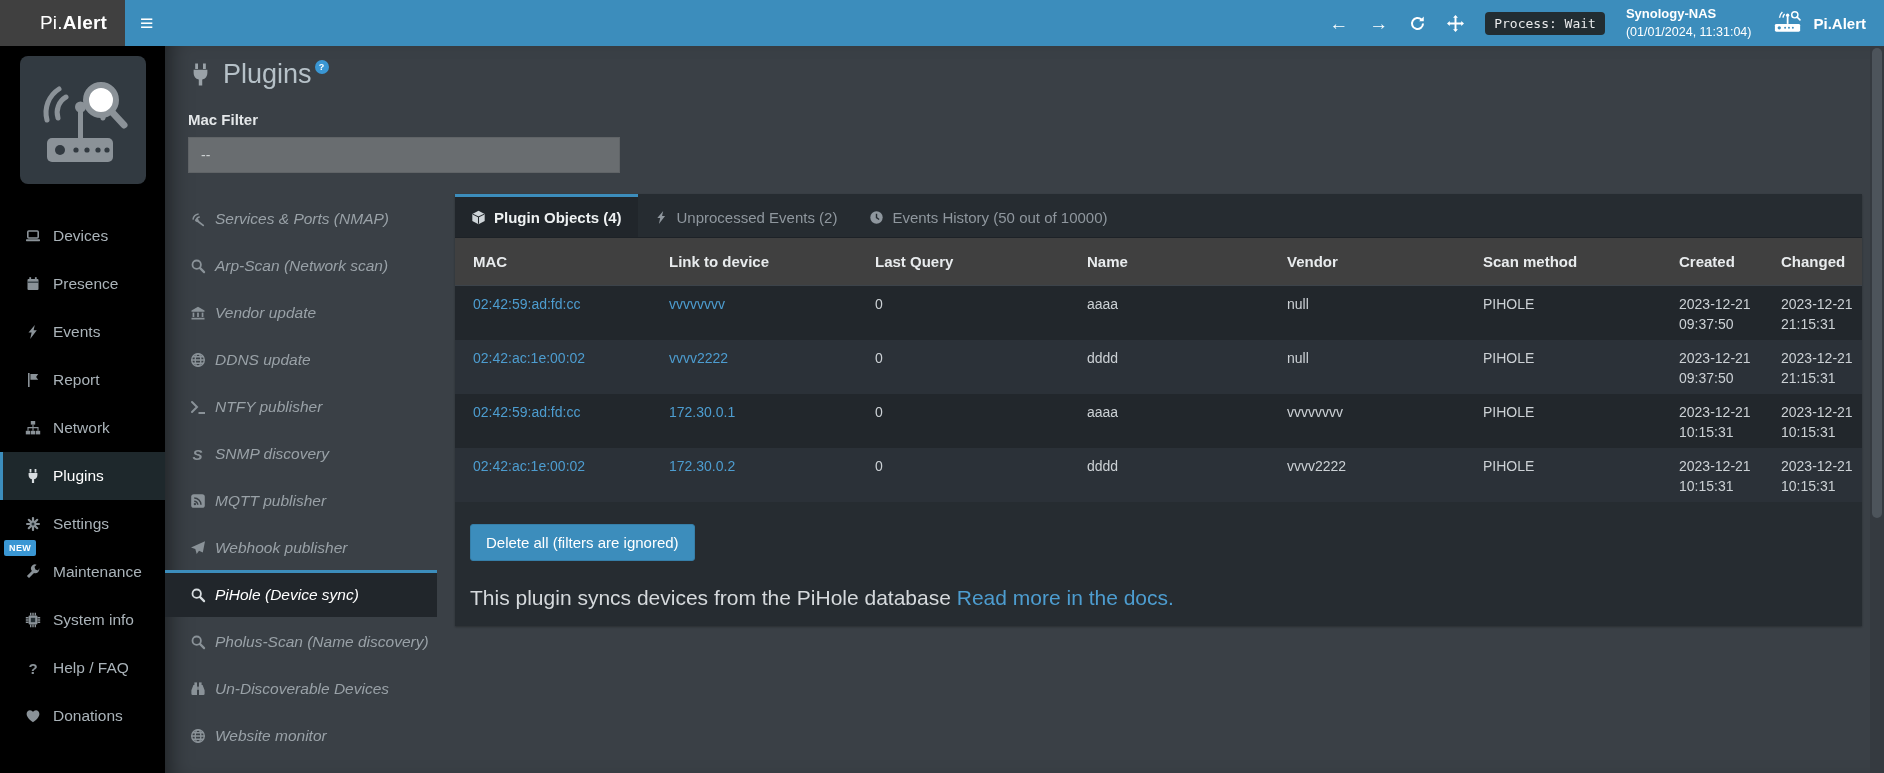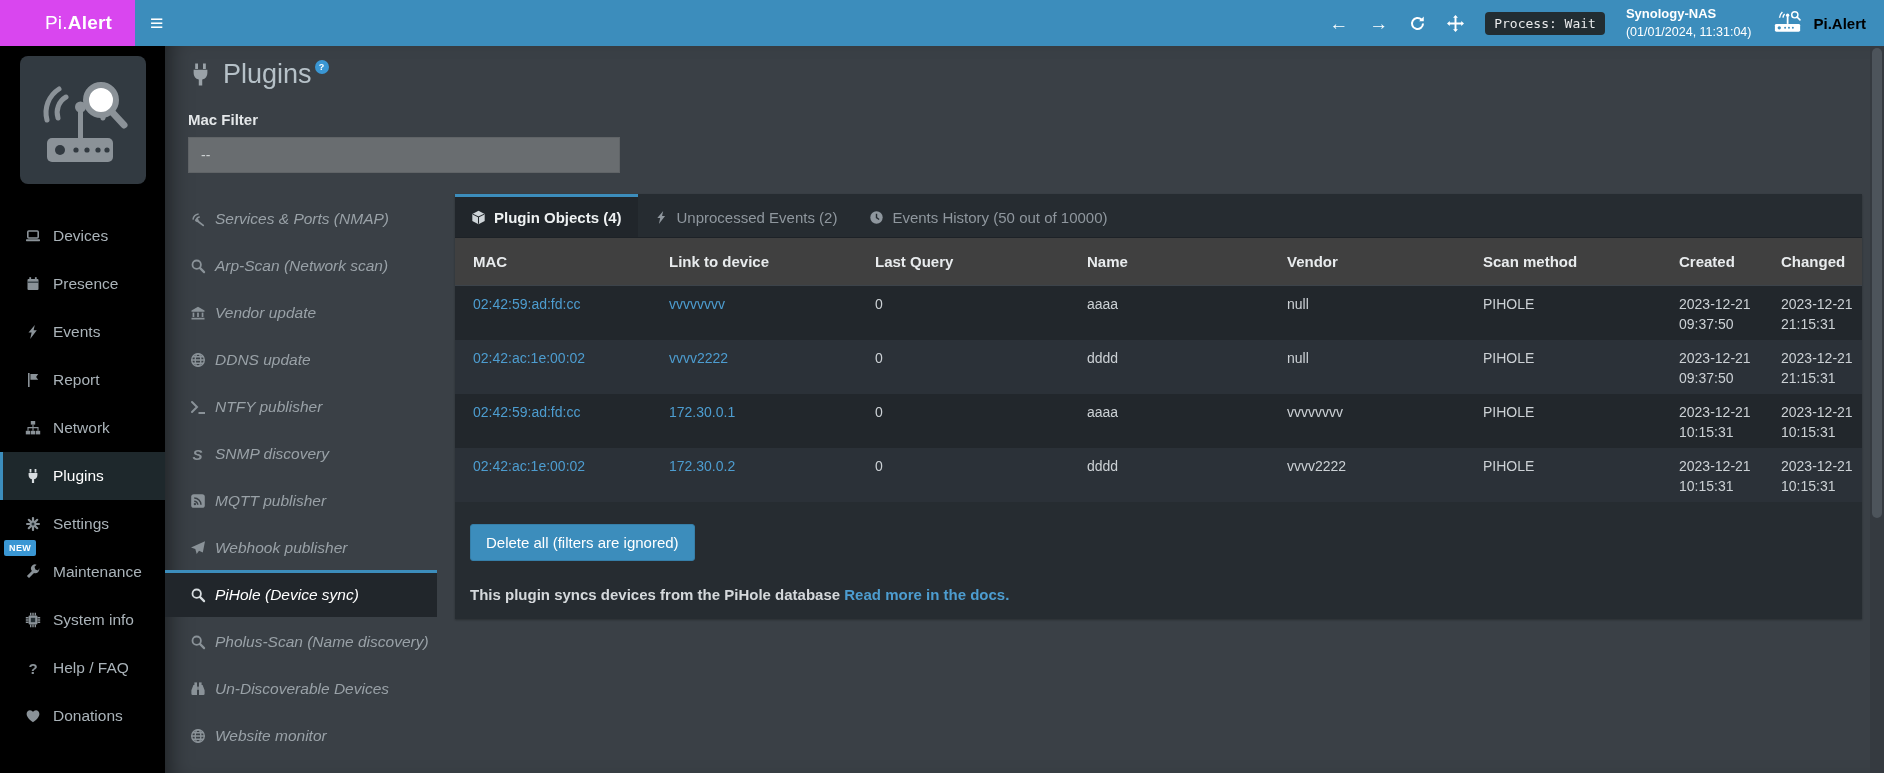--- a/index.html
+++ b/index.html
@@ -5,31 +5,31 @@
   * { margin:0; padding:0; box-sizing:border-box; }
   html,body { width:1884px; height:773px; }
   body {
     position:relative; overflow:hidden;
     background:#3a4046;
     font-family:"Liberation Sans", sans-serif;
     -webkit-font-smoothing:antialiased;
   }
   
   .topbar { position:absolute; top:0; left:0; right:0; height:46px; background:#3c8dbc; display:flex; align-items:center; z-index:6; }
-  .brand { width:135px; height:46px; background:#d946ef; color:#fff; font-size:19px; display:flex; align-items:center; justify-content:center; letter-spacing:.2px;padding-left:22px; }
+  .brand { width:125px; height:46px; background:#404040; color:#fff; font-size:19px; display:flex; align-items:center; justify-content:center; letter-spacing:.2px;padding-left:22px; }
   .brand b { font-weight:bold; }
   .hamburger { color:#fff; font-size:23px; margin-left:15px; cursor:pointer; line-height:1; }
   .top-right { margin-left:auto; display:flex; align-items:center; gap:21px; padding-right:18px; }
   .nav-ico { color:#fff; font-size:19px; line-height:1; cursor:pointer; display:inline-flex; align-items:center; }
   .nav-ico svg { width:17px; height:17px; }
   .process { background:#222d32; color:#e9ebec; font-family:"DejaVu Sans Mono", monospace; font-size:13px; padding:4px 9px; border-radius:4px; white-space:nowrap; }
   .hostblk { color:#fff; font-size:12.5px; line-height:1.5; }
   .hostblk .hn { font-weight:bold; font-size:13px; display:block; }
   .routerwrap { display:flex; align-items:center; gap:8px; color:#fff; }
-  .appname { color:#000000; font-weight:bold; font-size:15px; }
+  .appname { color:#ffffff; font-weight:bold; font-size:15px; }
 
   
   .sidebar { position:absolute; top:46px; left:0; width:165px; bottom:0; background:#000000; z-index:5; }
   .logobox { width:126px; height:128px; margin:10px auto 0; background:#323a41; border-radius:8px; display:flex; align-items:center; justify-content:center; color:#8b9298; }
   .menu { margin-top:28px; }
   .mitem { height:48px; display:flex; align-items:center; padding-left:24px; color:#aab3b9; font-size:15.5px; position:relative; cursor:pointer; }
   .mitem .ico { width:18px; margin-right:11px; color:#8a9298; display:inline-flex; justify-content:center; align-items:center; flex:none; }
   .mitem .ico svg { width:16px; height:16px; }
   .mitem.active { background:#1e282c; color:#fff; border-left:3px solid #3c8dbc; padding-left:21px; }
   .mitem.active .ico { color:#d7dcdf; }
@@ -63,21 +63,21 @@
   .tab.active { background:#21262b; border-top:3px solid #3c8dbc; color:#eef1f2; font-weight:bold; }
   .tab.active .ico { color:#cfd5d9; }
 
   table { width:100%; border-collapse:collapse; table-layout:fixed; }
   th { text-align:left; padding:15px 0 15px 18px; font-size:15px; color:#e8ebed; background:#404040; border-bottom:1px solid #3c434a; font-weight:bold; }
   td { padding:8px 4px 6px 18px; vertical-align:top; font-size:14px; color:#ccd1d5; line-height:20px; word-wrap:break-word; }
   tr.odd td { background:#22272c; }
   tr.even td { background:#2b3138; }
   td a, .note a { color:#4d9dd0; text-decoration:none; cursor:pointer; }
   .btn-del { margin:22px 0 0 15px; background:#3c8dbc; border:1px solid #367fa9; color:#fff; font-size:15px; padding:9px 15px; border-radius:3px; cursor:pointer; font-family:inherit; }
-  .note { margin:25px 0 0 15px; font-size:15px; color:#d5d9dc;font-weight:bold; }
+  .note { margin:25px 0 0 15px; font-size:21px; color:#d5d9dc; }
 
   
   .scrollbar { position:absolute; top:46px; right:0; bottom:0; width:14px; background:#353a40; z-index:7; }
   .scrollthumb { position:absolute; top:2px; left:2px; right:2px; height:470px; background:#4d545b; border-radius:6px; }
 </style>
 </head>
 <body>
 
 <div class="topbar">
   <div class="brand">

